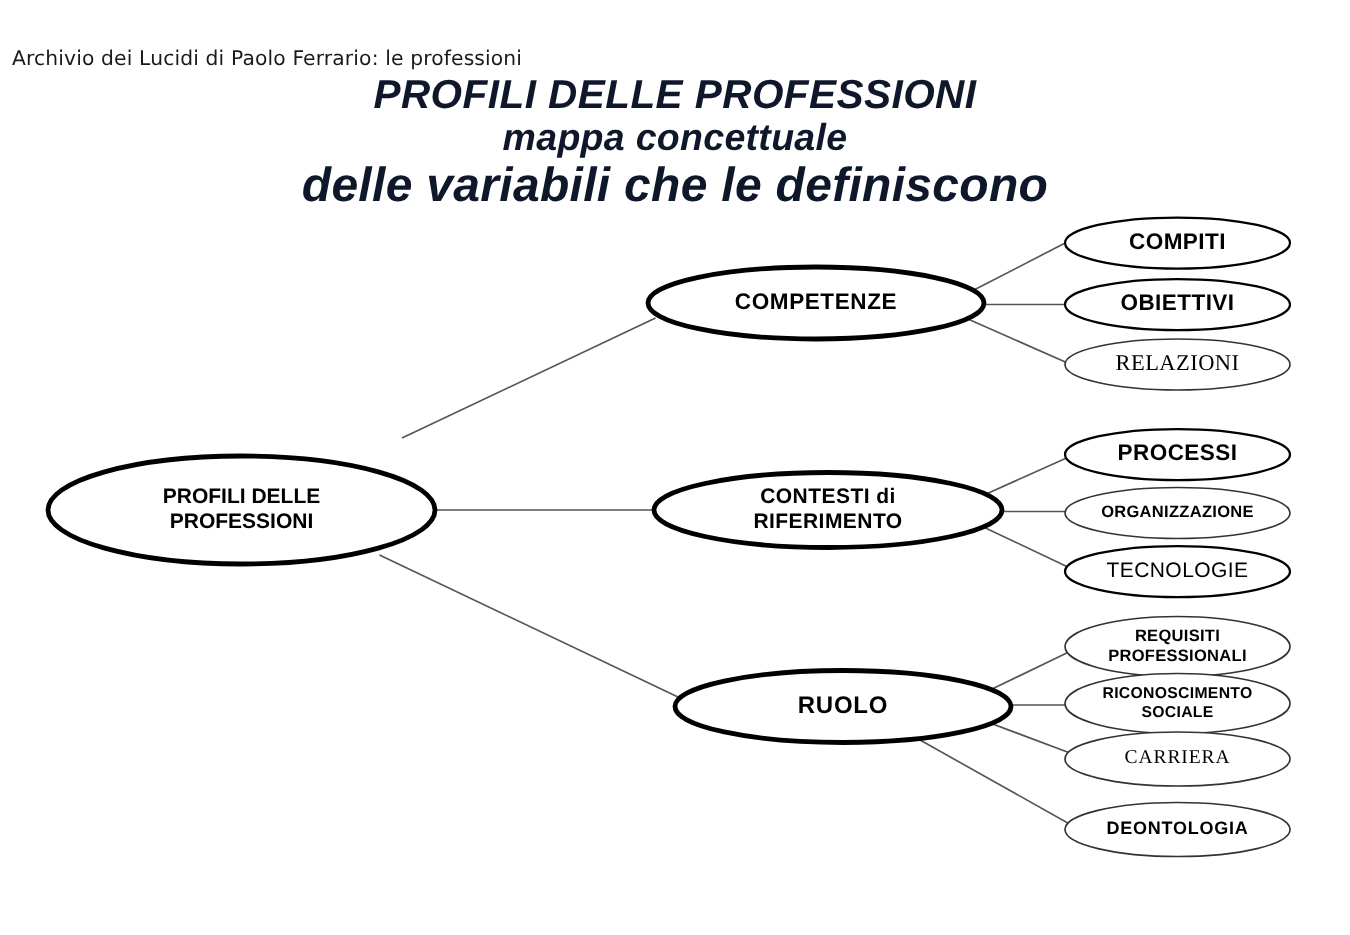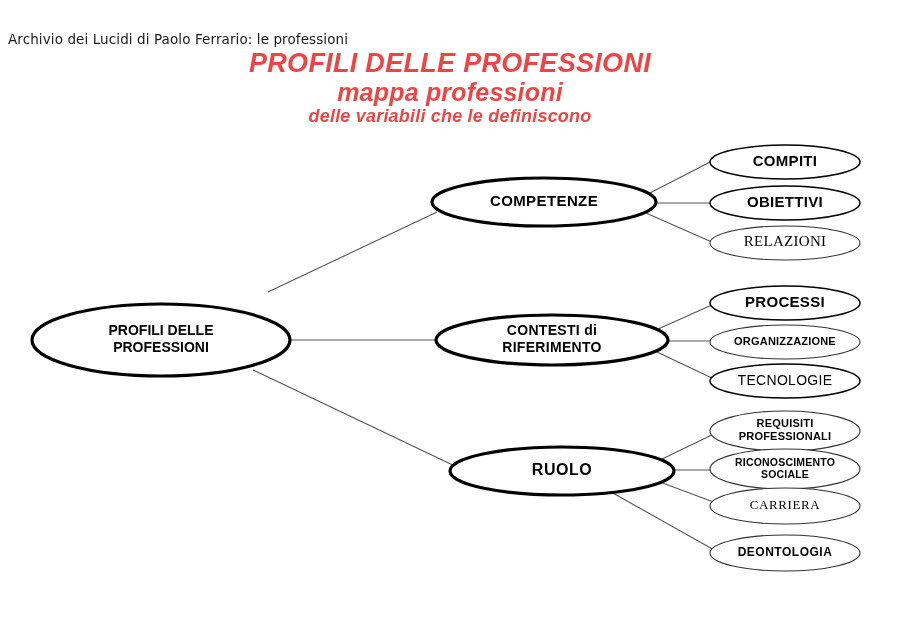--- a/index.html
+++ b/index.html
@@ -64,35 +64,35 @@
   }
   .title-block {
     position: absolute;
     left: 0;
     top: 48px;
     width: 900px;
     text-align: center;
     font-family: "Liberation Sans", sans-serif;
     font-style: italic;
     font-weight: bold;
-    color: #ef4444;
+    color: #0f172a;
     line-height: 1.12;
   }
   .title-line-1 { font-size: 27px; letter-spacing: 0.3px; }
   .title-line-2 { font-size: 25px; letter-spacing: 0.2px; }
-  .title-line-3 { font-size: 18px; letter-spacing: 0.2px; }
+  .title-line-3 { font-size: 32px; letter-spacing: 0.2px; }
 </style>
 </head>
 <body>
 
 <div id="archive-header">Archivio dei Lucidi di Paolo Ferrario: le professioni</div>
 
 <div class="title-block">
   <div class="title-line-1">PROFILI DELLE PROFESSIONI</div>
-  <div class="title-line-2">mappa professioni</div>
+  <div class="title-line-2">mappa concettuale</div>
   <div class="title-line-3">delle variabili che le definiscono</div>
 </div>
 
 <svg id="map-canvas" viewBox="0 0 900 623" xmlns="http://www.w3.org/2000/svg">
   <g id="edge-layer">
       <line class="edge" x1="268" y1="292" x2="437" y2="212"></line>
       <line class="edge" x1="290" y1="340" x2="437" y2="340"></line>
       <line class="edge" x1="253" y1="370" x2="459" y2="468"></line>
       <line class="edge" x1="648" y1="194" x2="714" y2="160"></line>
       <line class="edge" x1="656" y1="203" x2="712" y2="203"></line>

